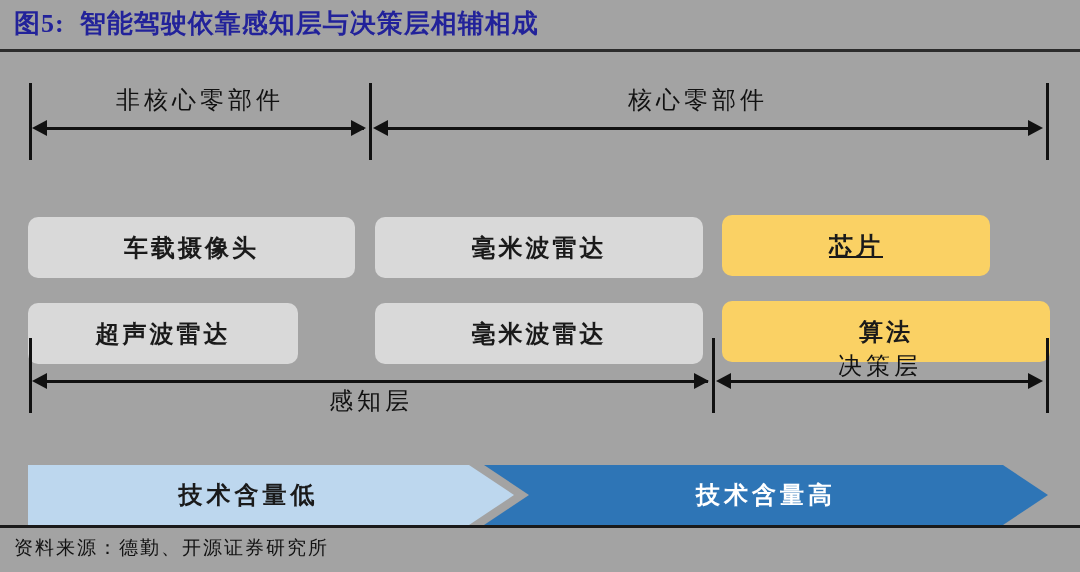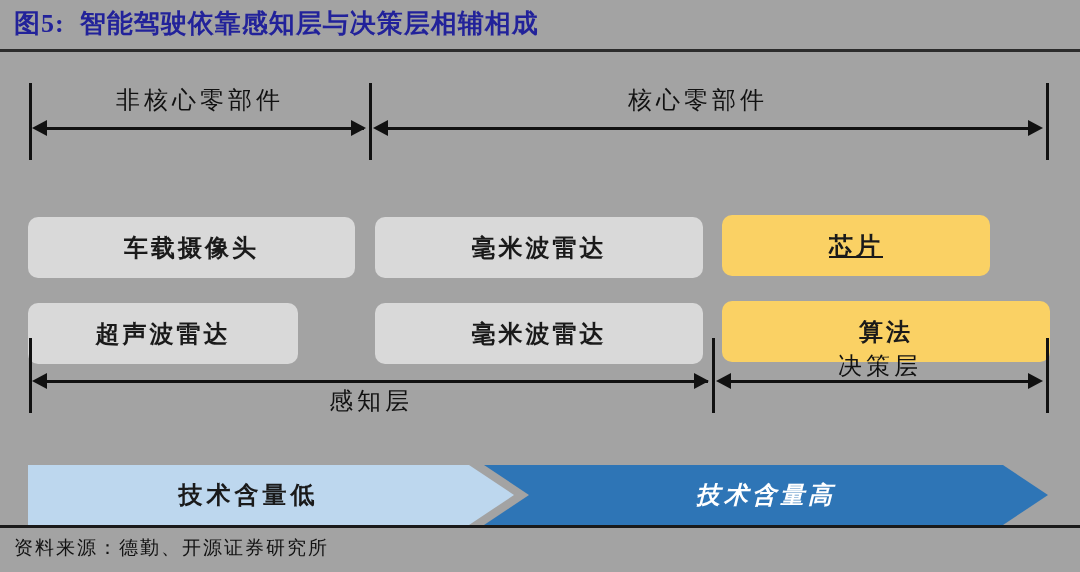--- a/index.html
+++ b/index.html
@@ -40,21 +40,20 @@
     font-size:24px;font-weight:700;letter-spacing:4px;margin-top:28px;
   }
   .chev.light{
     left:28px;width:486px;background:#BDD7EE;color:#1a1a1a;
     clip-path:polygon(0 0, calc(100% - 45px) 0, 100% 50%, calc(100% - 45px) 100%, 0 100%);
     padding-right:45px;box-sizing:border-box;
   }
   .chev.dark{
     left:484px;width:564px;background:#2E75B6;color:#ffffff;
     clip-path:polygon(0 0, calc(100% - 45px) 0, 100% 50%, calc(100% - 45px) 100%, 0 100%, 45px 50%);
-    font-style:italic;
   }
 
   
   .footer-rule{position:absolute;left:0;top:525px;width:1080px;height:3px;background:#1a1a1a;}
   .footer-src{position:absolute;left:14px;top:535px;font-size:19px;font-weight:400;color:#111;letter-spacing:2px;}
 </style>
 </head>
 <body>
 
 <div class="stage">

